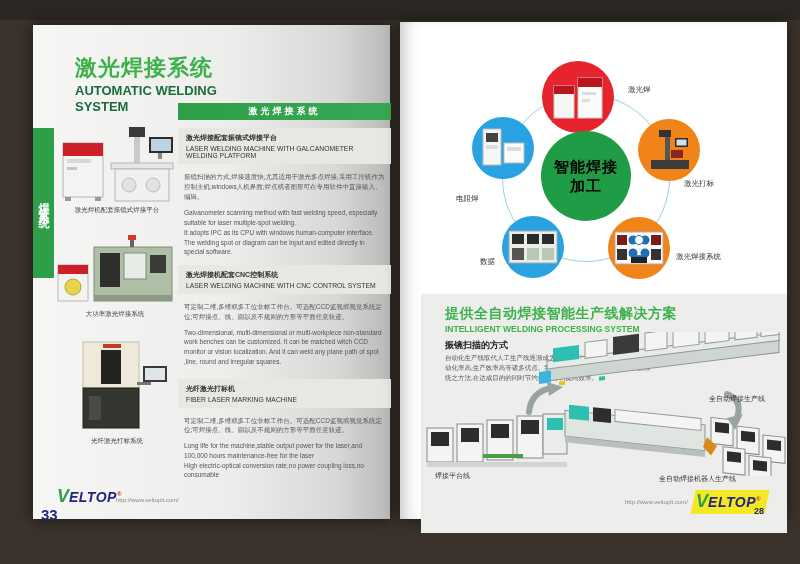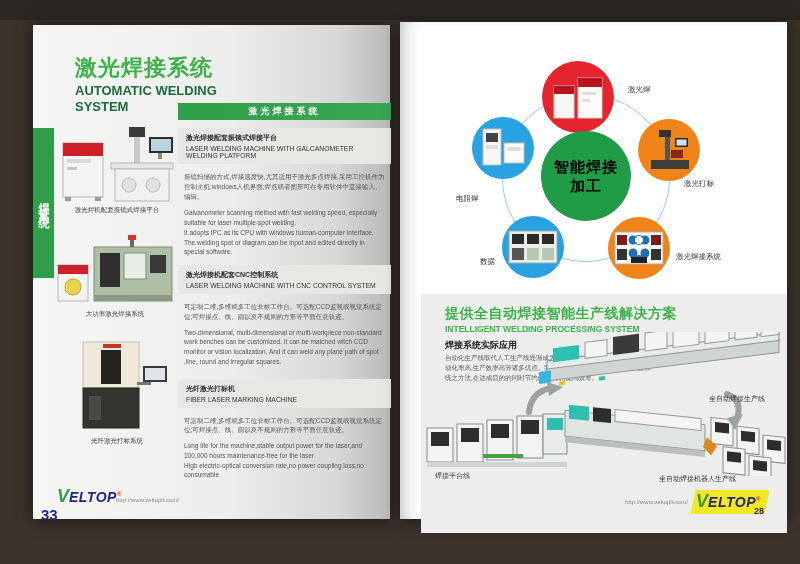--- a/index.html
+++ b/index.html
@@ -259,21 +259,21 @@
     <div class="dlabel lbl-laser-weld">激光焊</div>
     <div class="dlabel lbl-resistance">电阻焊</div>
     <div class="dlabel lbl-laser-mark">激光打标</div>
     <div class="dlabel lbl-data">数据</div>
     <div class="dlabel lbl-vision">激光焊接系统</div>
   </div>
 
   <div class="panel">
     <div class="sol-title-cn">提供全自动焊接智能生产线解决方案</div>
     <div class="sol-title-en">INTELLIGENT WELDING PROCESSING SYSTEM</div>
-    <div class="sol-sub">焊接系统实际应用</div>
+    <div class="sol-sub">振镜扫描的方式</div>
     <div class="sol-body">自动化生产线取代人工生产线逐渐成为主流,自动化生产线具有柔性高,自动化率高,生产效率高等诸多优点。我司从客户出发,利用合理规划焊接系统之方法,在达成目的的同时节约生产成本,提高效率。</div>
 
     <svg class="line-ill line-top" width="250" height="68" viewBox="0 0 250 68">
       <g transform="skewY(-7)">
         <rect x="8" y="36" width="232" height="14" fill="#cfd6d2" stroke="#8d958f"></rect>
         <rect x="8" y="30" width="232" height="8" fill="#e7ebe8" stroke="#8d958f"></rect>
         <rect x="14" y="18" width="26" height="14" fill="#2fbfb0"></rect>
           <rect x="46" y="16" width="22" height="16" fill="#f4f4f2" stroke="#999"></rect>
         <rect x="74" y="14" width="26" height="18" fill="#3a3a38"></rect>
           <rect x="106" y="14" width="22" height="18" fill="#f4f4f2" stroke="#999"></rect>

